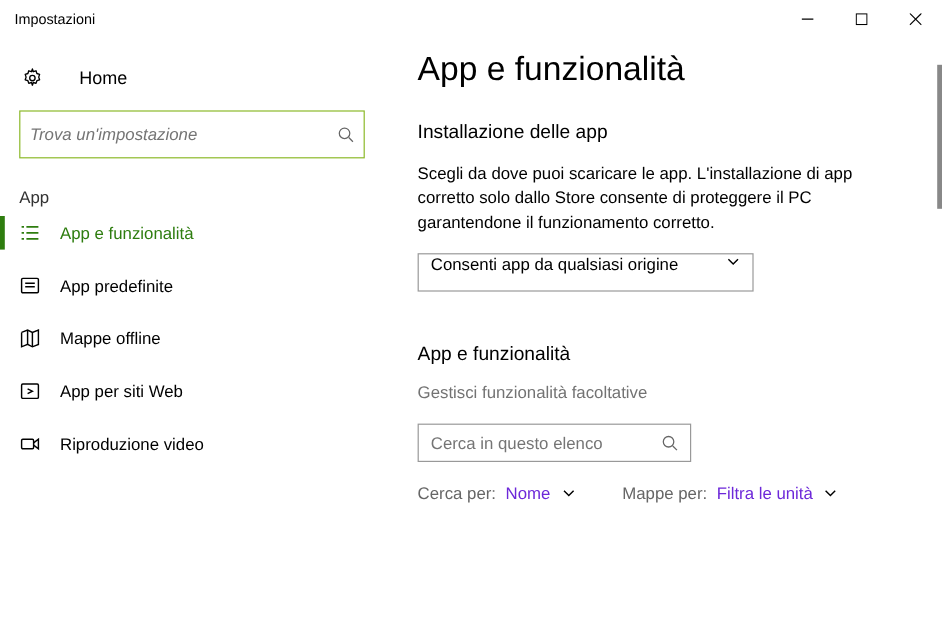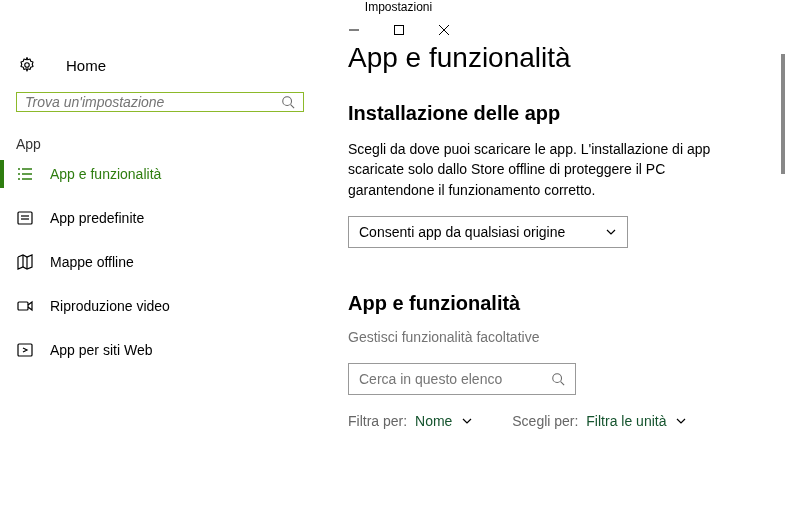--- a/index.html
+++ b/index.html
@@ -12,21 +12,20 @@
   height: 522px;
   overflow: hidden;
   position: relative;
 }
 .titlebar {
   height: 32px;
   display: flex;
   align-items: center;
   padding-left: 12px;
   font-size: 12px;
-  flex-direction: column;
 }
 .titlebar-title { flex: 1; }
 .titlebar-controls { display: flex; }
 .titlebar-btn {
   width: 45px;
   height: 32px;
   display: flex;
   align-items: center;
   justify-content: center;
   cursor: pointer;
@@ -44,21 +43,21 @@
   align-items: center;
   gap: 30px;
   padding: 6px 2px 18px 2px;
   font-size: 15px;
 }
 .gear-icon { width: 18px; height: 18px; }
 .search-box {
   border: 1px solid #8cb92a;
   display: flex;
   align-items: center;
-  height: 20px;
+  height: 40px;
   padding: 0 8px;
   margin-bottom: 24px;
 }
 .search-box input {
   flex: 1;
   border: none;
   outline: none;
   font-size: 14px;
   font-family: inherit;
   color: #555;
@@ -97,35 +96,35 @@
   flex: 1;
   padding: 10px 40px 0 28px;
   overflow-y: auto;
 }
 .page-title {
   font-size: 28px;
   font-weight: 400;
   margin-bottom: 28px;
 }
 .subtitle {
-  font-size: 20px;
-  font-weight: 700;
+  font-size: 16px;
+  font-weight: 400;
   margin-bottom: 14px;
 }
 .desc {
   font-size: 14px;
   line-height: 1.45;
   margin-bottom: 16px;
 }
 .dropdown {
   border: 1px solid #999;
   height: 32px;
   width: 280px;
   display: flex;
-  align-items: center;
+  align-items: flex-start;
   padding: 0 10px;
   cursor: pointer;
   margin-bottom: 44px;
 }
 .dropdown-label { flex: 1; font-size: 14px; }
 .link {
   color: #737373;
   font-size: 14px;
   cursor: pointer;
   margin-bottom: 18px;
@@ -143,21 +142,21 @@
 .list-search input {
   flex: 1;
   border: none;
   outline: none;
   font-family: inherit;
   font-size: 14px;
   color: #666;
 }
 .filters-row { display: flex; gap: 40px; font-size: 14px; }
 .filter-label { color: #666; }
-.filter-value { color: #14532d; margin-left: 4px; }
+.filter-value { color: #6d28d9; margin-left: 4px; }
 .chev { margin-left: 6px; }
 .scrollbar {
   position: absolute;
   right: 0;
   top: 54px;
   width: 4px;
   height: 120px;
   background: #888;
 }
 </style>
@@ -231,68 +230,68 @@
       <svg class="nav-icon" viewBox="0 0 18 18" fill="none" stroke="#000" stroke-width="1.2">
         <polyline points="2,4 7,2 11,4 16,2 16,14 11,16 7,14 2,16 2,4"></polyline>
         <line x1="7" y1="2" x2="7" y2="14"></line>
           <line x1="11" y1="4" x2="11" y2="16"></line>
       </svg>
       <span>Mappe offline</span>
     </div>
 
     <div class="nav-item">
       <svg class="nav-icon" viewBox="0 0 18 18" fill="none" stroke="#000" stroke-width="1.2">
+        <rect x="2" y="3" width="14" height="12" rx="1"></rect>
+        <polyline points="7,7 11,9 7,11"></polyline>
+      </svg>
+      <span>App per siti Web</span>
+    </div>
+
+    <div class="nav-item">
+      <svg class="nav-icon" viewBox="0 0 18 18" fill="none" stroke="#000" stroke-width="1.2">
         <rect x="2" y="5" width="10" height="8" rx="1"></rect>
         <polyline points="12,8 16,5 16,13 12,10"></polyline>
       </svg>
       <span>Riproduzione video</span>
     </div>
-
-    <div class="nav-item">
-      <svg class="nav-icon" viewBox="0 0 18 18" fill="none" stroke="#000" stroke-width="1.2">
-        <rect x="2" y="3" width="14" height="12" rx="1"></rect>
-        <polyline points="7,7 11,9 7,11"></polyline>
-      </svg>
-      <span>App per siti Web</span>
-    </div>
   </div>
 
   <div class="main">
     <h1 class="page-title">App e funzionalità</h1>
 
     <h2 class="subtitle">Installazione delle app</h2>
-    <p class="desc">Scegli da dove puoi scaricare le app. L'installazione di app scaricate solo dallo Store offline di proteggere il PC garantendone il funzionamento corretto.</p>
+    <p class="desc">Scegli da dove puoi scaricare le app. L'installazione di app corretto solo dallo Store consente di proteggere il PC garantendone il funzionamento corretto.</p>
     <div class="dropdown">
       <span class="dropdown-label">Consenti app da qualsiasi origine</span>
       <svg width="12" height="12" viewBox="0 0 12 12">
           <polyline points="2,4 6,8 10,4" fill="none" stroke="#000" stroke-width="1.2"></polyline>
         </svg>
     </div>
 
     <h2 class="subtitle">App e funzionalità</h2>
     <a class="link">Gestisci funzionalità facoltative</a>
 
     <div class="list-search">
       <input type="text" placeholder="Cerca in questo elenco" style="">
       <svg class="search-icon" viewBox="0 0 16 16" fill="none" stroke="#666" stroke-width="1.2">
         <circle cx="7" cy="7" r="5"></circle>
           <line x1="11" y1="11" x2="15" y2="15"></line>
       </svg>
     </div>
 
     <div class="filters-row">
       <div>
-        <span class="filter-label">Filtra per:</span>
+        <span class="filter-label">Cerca per:</span>
         <span class="filter-value">Nome</span>
         <svg class="chev" width="10" height="10" viewBox="0 0 10 10">
             <polyline points="1,3 5,7 9,3" fill="none" stroke="#000" stroke-width="1.2"></polyline>
           </svg>
       </div>
       <div>
-        <span class="filter-label">Scegli per:</span>
+        <span class="filter-label">Mappe per:</span>
         <span class="filter-value">Filtra le unità</span>
         <svg class="chev" width="10" height="10" viewBox="0 0 10 10">
             <polyline points="1,3 5,7 9,3" fill="none" stroke="#000" stroke-width="1.2"></polyline>
           </svg>
       </div>
     </div>
   </div>
 </div>
 
 <div class="scrollbar"></div>

